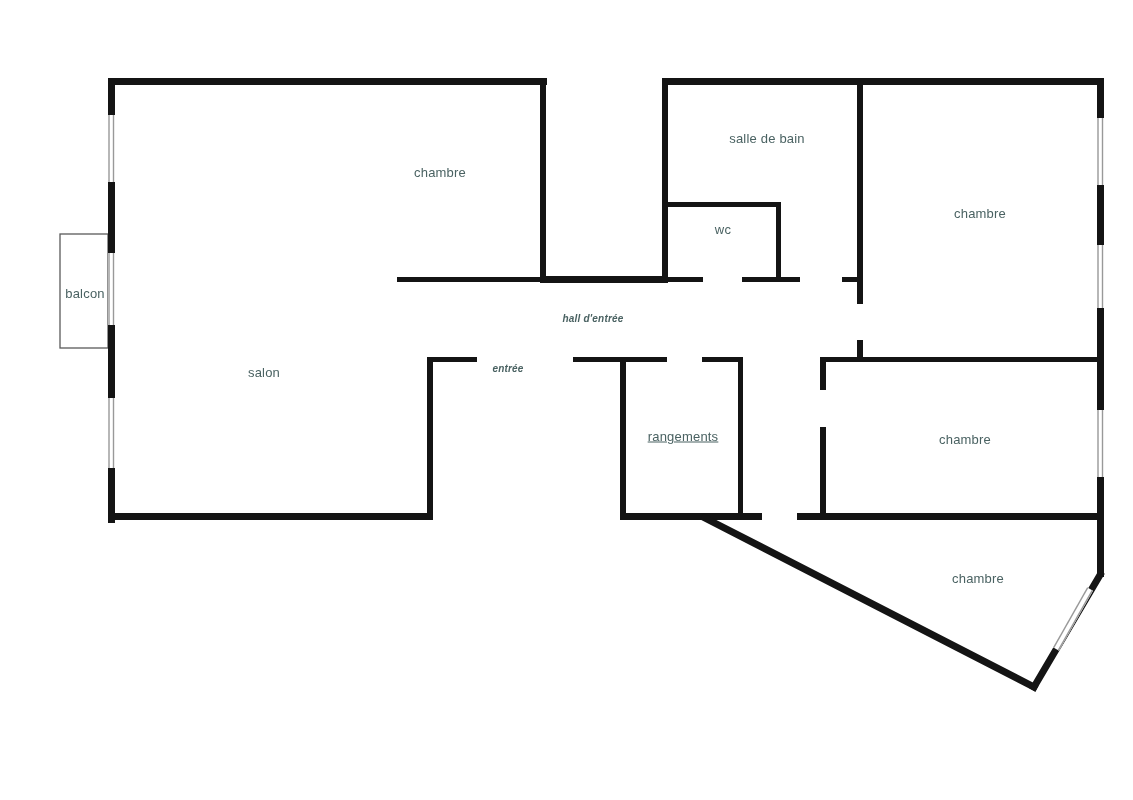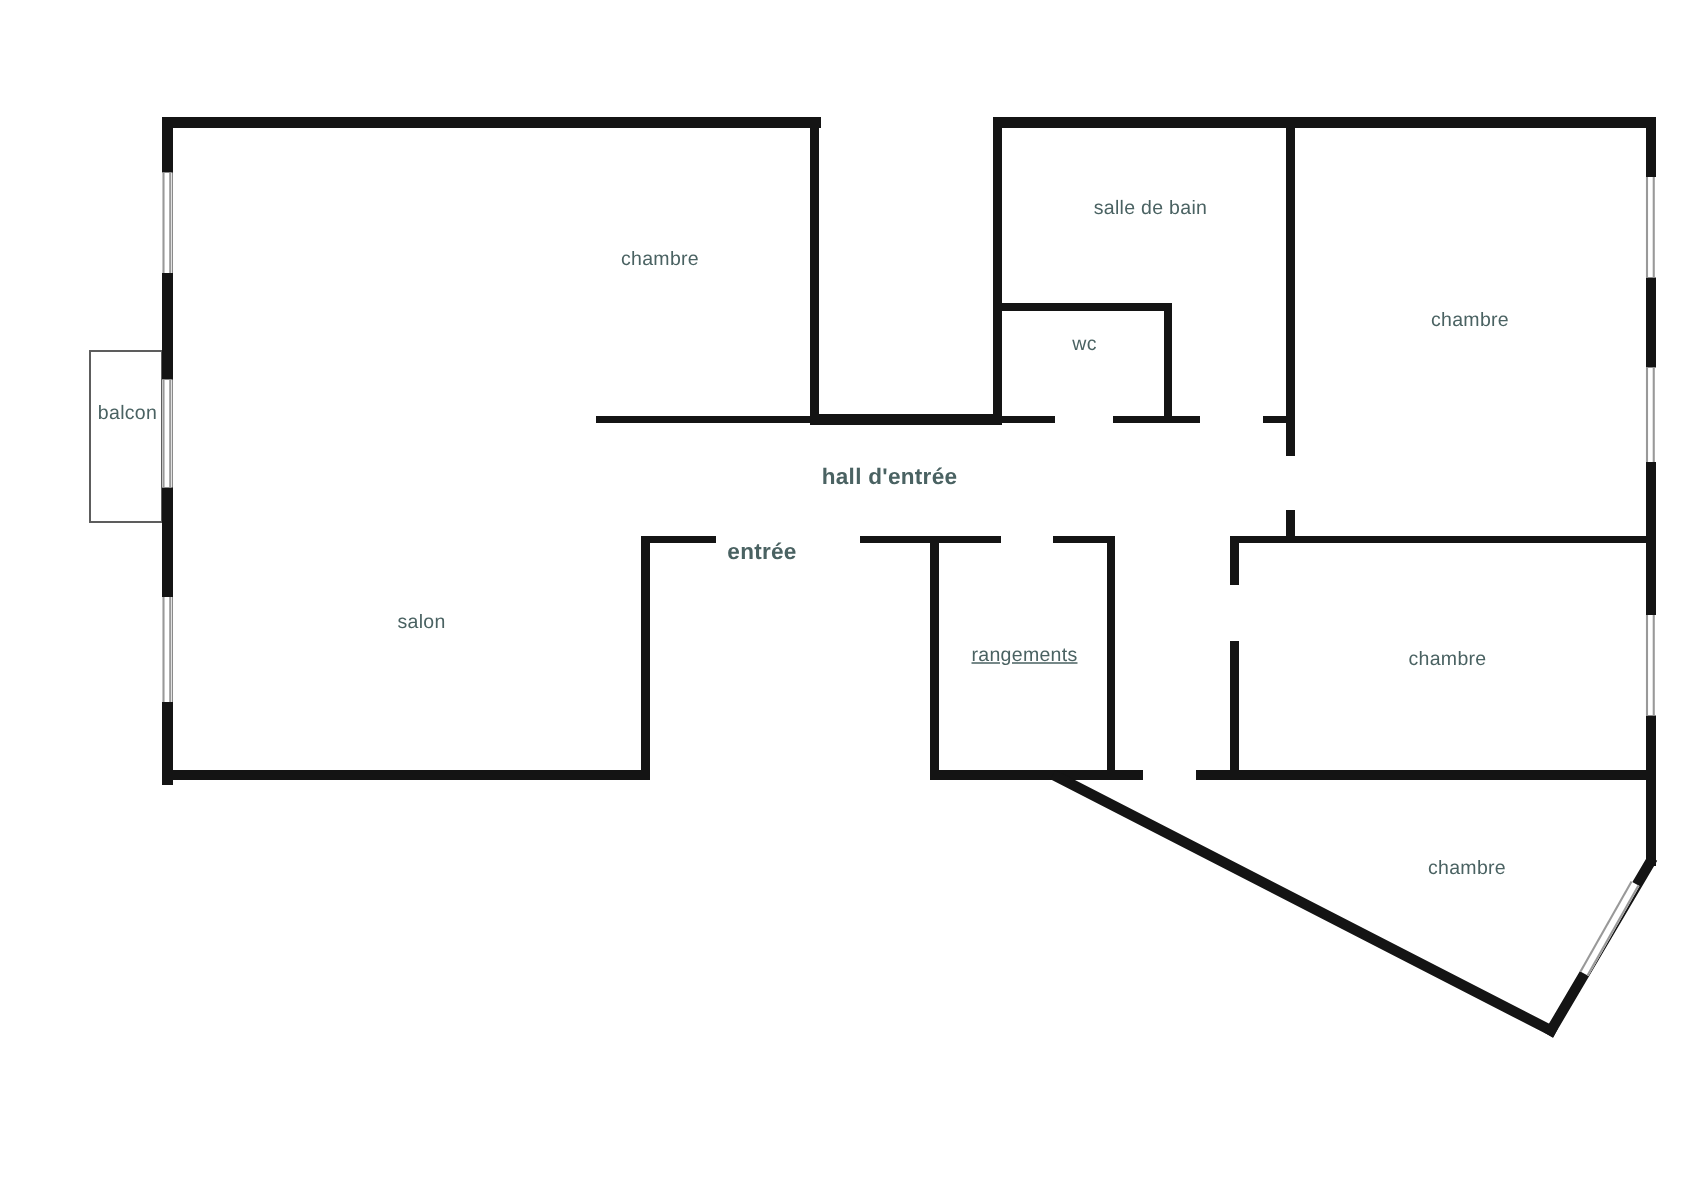--- a/index.html
+++ b/index.html
@@ -23,21 +23,22 @@
   .room-label {
     position: absolute;
     transform: translate(-50%, -50%);
     font-size: 13px;
     color: #4a6262;
     white-space: nowrap;
     letter-spacing: 0.2px;
     text-align: right;
   }
   .room-label.small-italic {
-    font-size: 15px;
+    font-size: 10px;
+    font-style: italic;
     font-weight: bold;
   }
 </style>
 </head>
 <body>
 
 <div class="canvas">
 
   <svg class="plan-svg" width="1133" height="800" viewBox="0 0 1133 800">
 
@@ -121,21 +122,21 @@
         <line x1="1092.3" y1="590.3" x2="1058.3" y2="650.3" stroke="#999999" stroke-width="1.4"></line>
         <line x1="1087.7" y1="587.7" x2="1053.7" y2="647.7" stroke="#999999" stroke-width="1.4"></line>
       </g>
     </g>
   </svg>
 
   <div class="room-label" style="left:440px; top:172px;">chambre</div>
   <div class="room-label" style="left:767px; top:138px;">salle de bain</div>
   <div class="room-label" style="left:980px; top:213px;">chambre</div>
   <div class="room-label" style="left:723px; top:229px;">wc</div>
-  <div class="room-label" style="left:85px; top:275px;">balcon</div>
+  <div class="room-label" style="left:85px; top:293px;">balcon</div>
   <div class="room-label small-italic" style="left:593px; top:318px;">hall d'entrée</div>
   <div class="room-label small-italic" style="left:508px; top:368px;">entrée</div>
-  <div class="room-label" style="left:281px; top:372px;margin-top:42px;">salon</div>
+  <div class="room-label" style="left:264px; top:372px;">salon</div>
   <div class="room-label" style="left:683px; top:436px;text-decoration:underline;">rangements</div>
   <div class="room-label" style="left:965px; top:439px;">chambre</div>
   <div class="room-label" style="left:978px; top:578px;">chambre</div>
 
 </div>
 
 </body></html>

